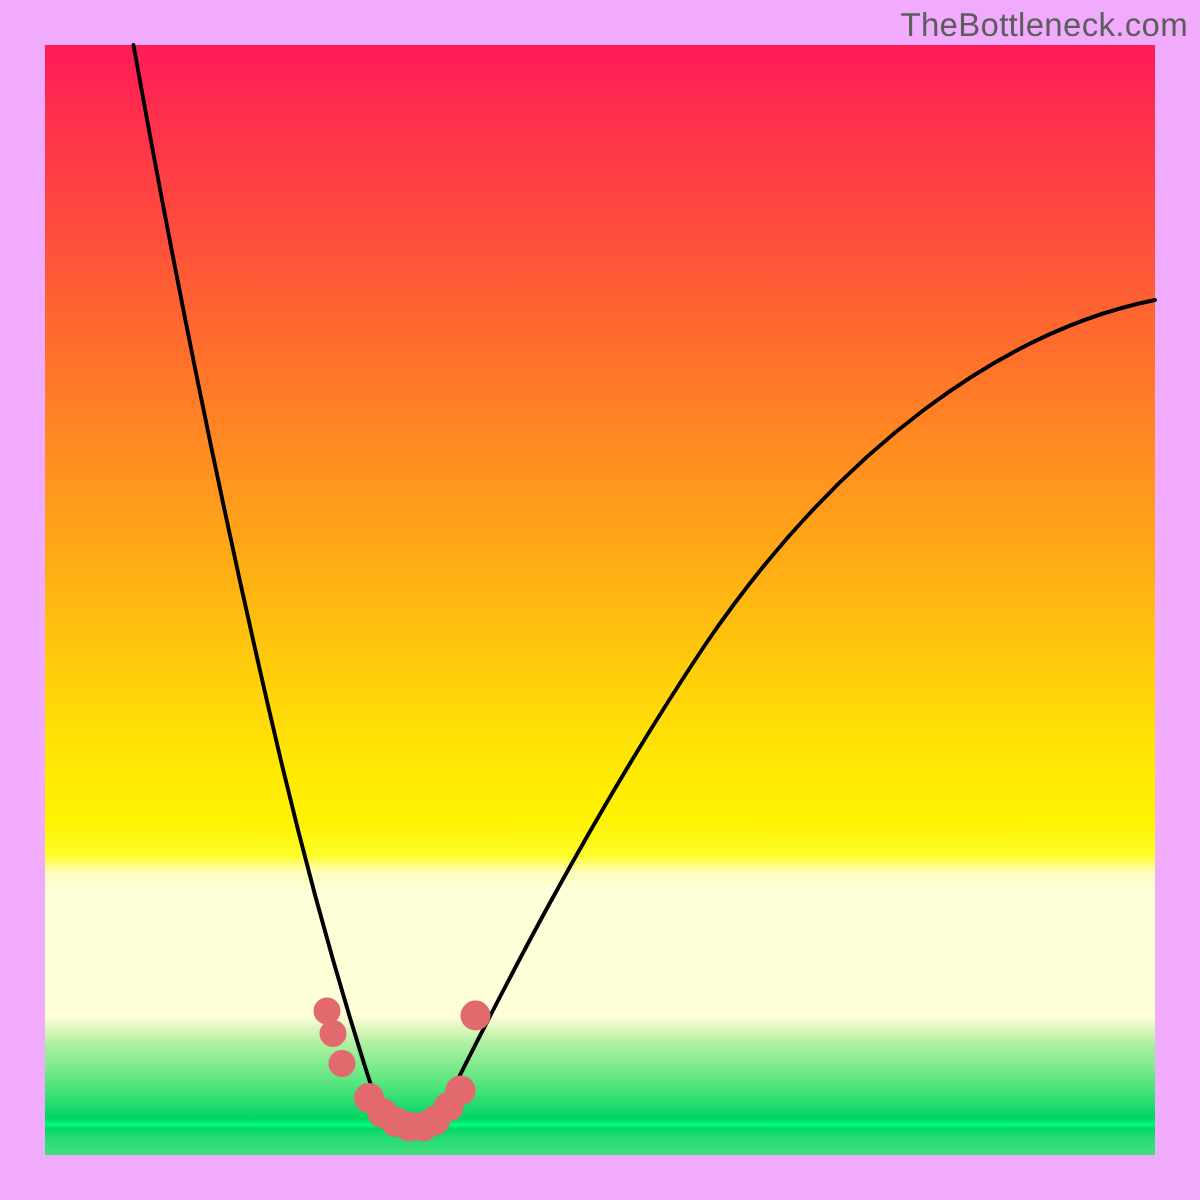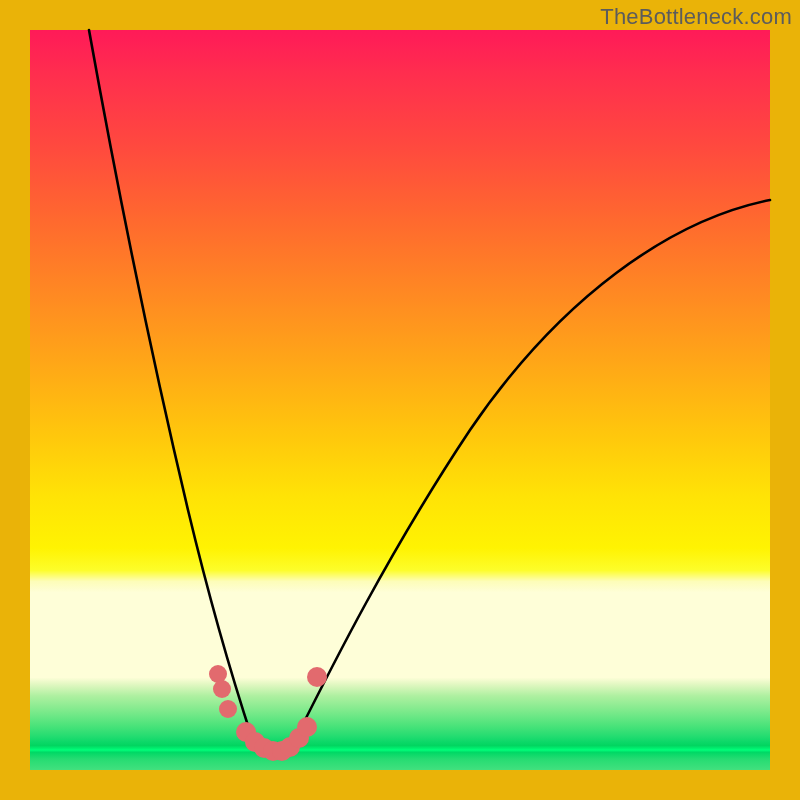--- a/index.html
+++ b/index.html
@@ -8,21 +8,21 @@
     width: 800px;
     height: 800px;
     overflow: hidden;
     background: #000;
     font-family: Arial, Helvetica, sans-serif;
   }
   .frame {
     position: relative;
     width: 800px;
     height: 800px;
-    background: #eab308;
+    background: #f0abfc;
   }
   .plot-area {
     position: absolute;
     left: 30px;
     top: 30px;
     width: 740px;
     height: 740px;
     
     background: linear-gradient(
       to bottom,

